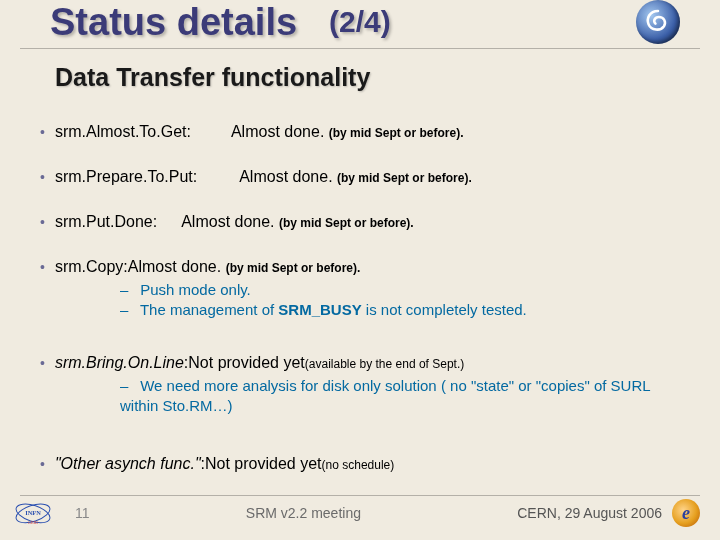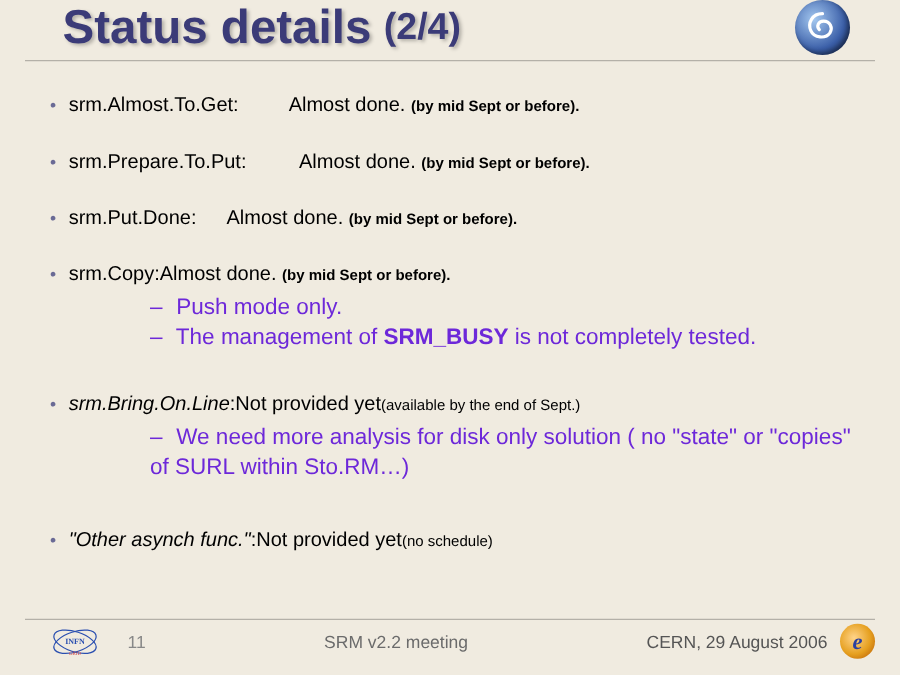--- a/index.html
+++ b/index.html
@@ -26,21 +26,21 @@
     font-size: 38px;
     font-weight: bold;
     color: #3b3b78;
     text-shadow: 2px 2px 3px rgba(0,0,0,0.25);
   }
   .title-page {
     font-size: 30px;
     font-weight: bold;
     color: #3b3b78;
     text-shadow: 2px 2px 3px rgba(0,0,0,0.25);
-    margin-left: 10px;
+    margin-left: 32px;
     text-align: right;
   }
   .swirl-logo {
     margin-left: auto;
     width: 44px; height: 44px;
     border-radius: 50%;
     background: radial-gradient(circle at 35% 35%, #a4c8f0, #3b5fa8 60%, #1a2e5a);
     display: flex; align-items: center; justify-content: center;
     box-shadow: inset -2px -2px 4px rgba(0,0,0,0.4);
   }
@@ -70,34 +70,34 @@
   .bm { color: #6a6a95; margin-right: 10px; font-size: 14px; }
   .fn { font-family: Tahoma, Verdana, sans-serif; }
   .gap1 { display: inline-block; width: 40px; }
   .gap2 { display: inline-block; width: 42px; }
   .gap3 { display: inline-block; width: 24px; }
   .status { font-weight: normal; font-size: 16px; margin-top: 23px; }
   .note { font-weight: bold; font-size: 12px; }
   .note-nb { font-weight: normal; font-size: 12px; }
   .sub {
     margin-left: 80px;
-    font-size: 18px;
-    color: #6d28d9;
+    font-size: 15px;
+    color: #0369a1;
     line-height: 1.35;
   }
   .sub .dash { display: inline-block; width: 16px; }
   .italic { font-style: italic; }
   .bold { font-weight: bold; }
   .footer {
     position: absolute;
     bottom: 12px; left: 0; right: 0;
     display: flex;
     align-items: center;
     justify-content: space-between;
-    padding: 0 20px 0 36px;
+    padding: 0 20px 0 9px;
     font-size: 14px;
     color: #666;
   }
   .hr-foot {
     position: absolute;
     bottom: 44px;
     left: 20px; right: 20px;
     border: none;
     border-top: 1px solid rgba(0,0,0,0.25);
   }
@@ -125,20 +125,21 @@
     <span class="title-main">Status details</span>
     <span class="title-page">(2/4)</span>
     <span class="swirl-logo">
       <svg viewBox="0 0 40 40">
           <path d="M20 7 C10 7 6 16 9 23 C12 30 23 31 27 25 C30 20 27 14 21 14 C16 14 14 19 17 22" fill="none" stroke="#fff" stroke-width="3" stroke-linecap="round"></path>
         </svg>
     </span>
   </div>
   <hr class="hr-top">
 
+  <div class="subtitle">Data Transfer functionality</div>
 
   <div class="content">
 
     <div class="bullet">
       <span class="bm">•</span>
       <span class="fn">srm.Almost.To.Get</span><span>:</span>
       <span class="gap1"></span>
       <span class="status">Almost done.</span>&nbsp;
       <span class="note">(by mid Sept or before).</span>
     </div>

